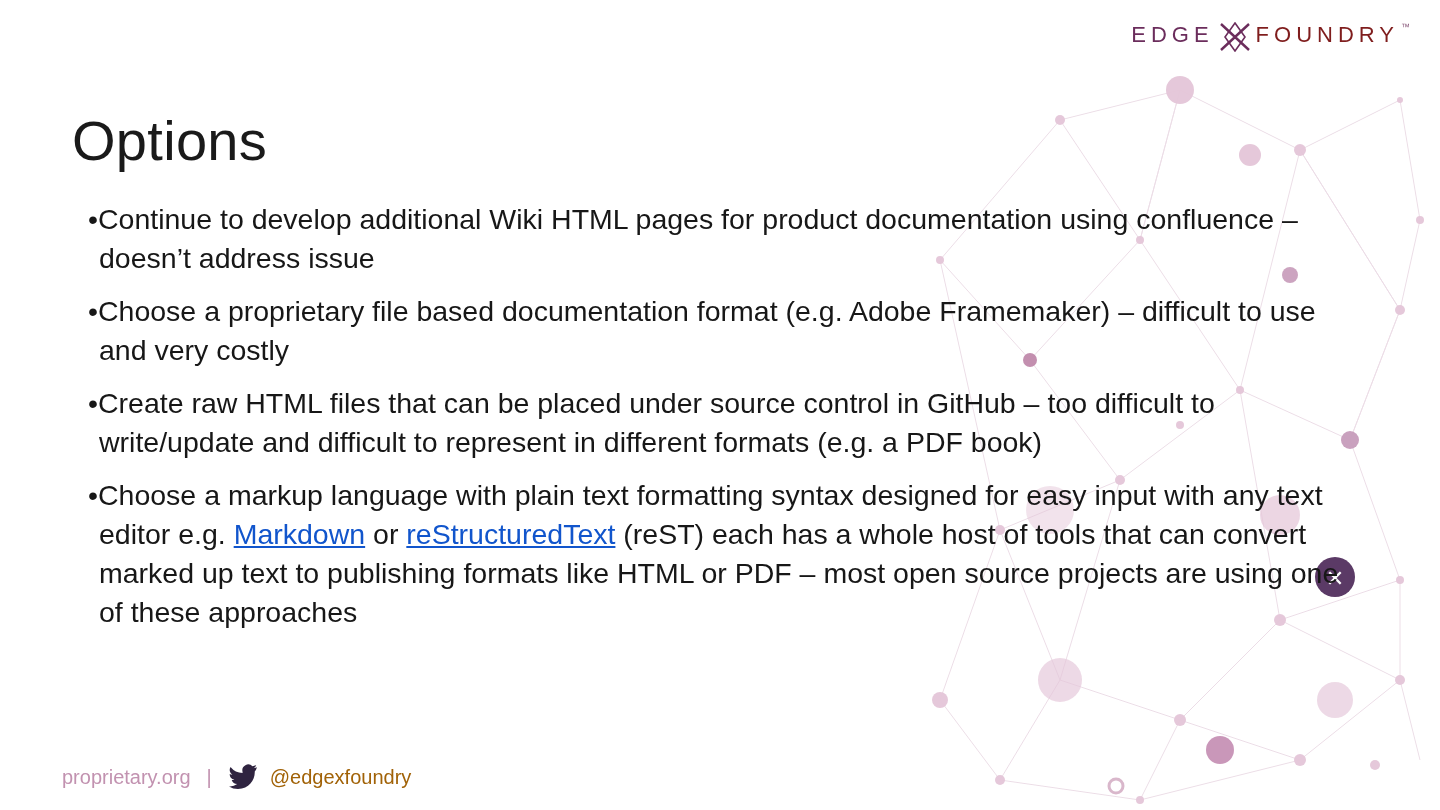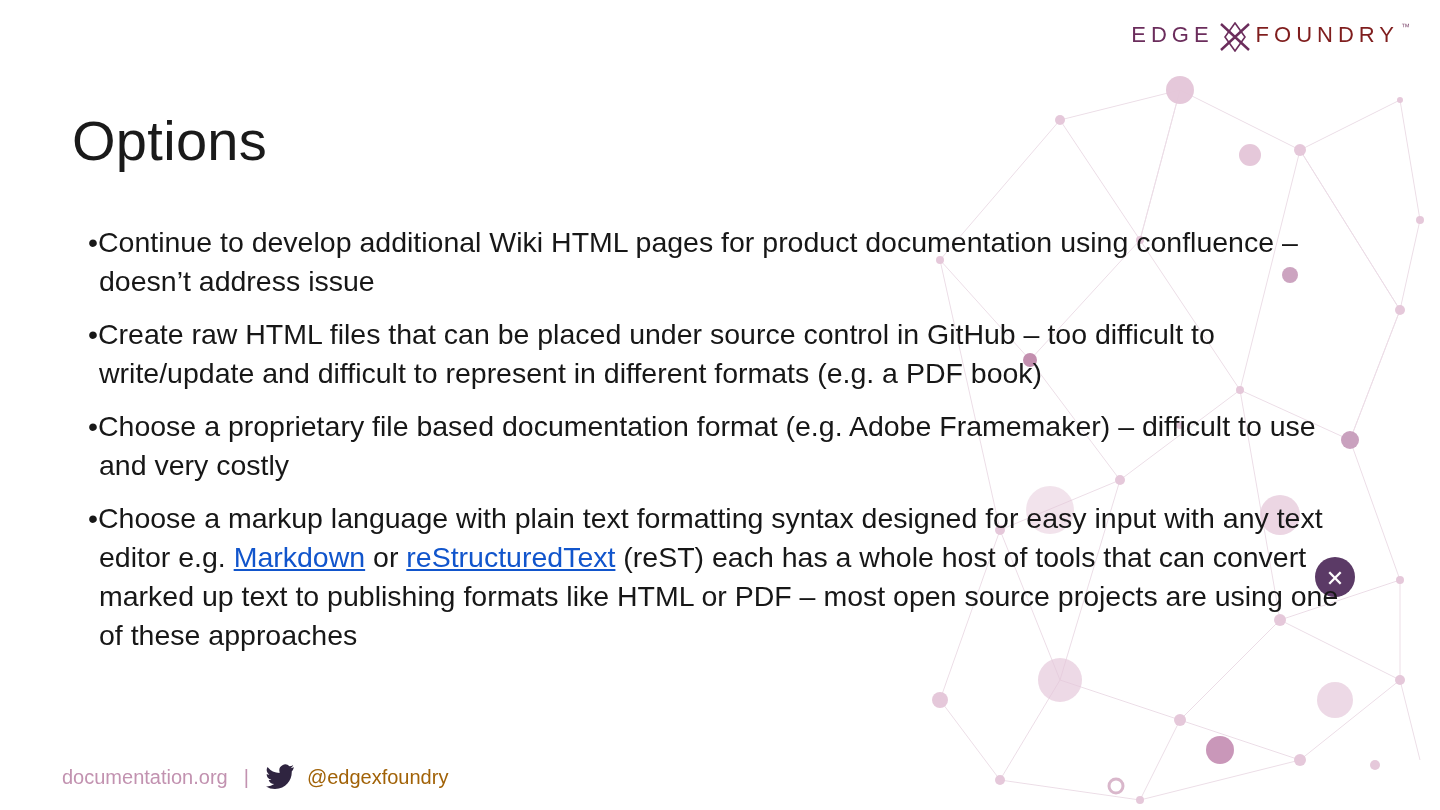--- a/index.html
+++ b/index.html
@@ -72,21 +72,21 @@
     color: #1a1a1a;
     font-weight: 400;
     letter-spacing: 0.3px;
     z-index: 3;
   }
 
   
   .body {
     position: absolute;
     left: 88px;
-    top: 223px;
+    top: 200px;
     width: 1280px;
     z-index: 3;
   }
   .bullet {
     display: block;
     font-size: 28.5px;
     line-height: 39px;
     color: #171717;
     margin-bottom: 14px;
     text-indent: -11px;
@@ -197,35 +197,35 @@
 
   <div class="title">Options</div>
 
   <div class="body">
 
     <div class="bullet">
       <span class="dot">•</span><span>Continue to develop additional Wiki HTML pages for product documentation using confluence – doesn’t address issue</span>
     </div>
 
     <div class="bullet">
+      <span class="dot">•</span><span>Choose a proprietary file based documentation format (e.g. Adobe Framemaker) – difficult to use and very costly</span>
+    </div>
+
+    <div class="bullet">
       <span class="dot">•</span><span>Create raw HTML files that can be placed under source control in GitHub – too difficult to write/update and difficult to represent in different formats (e.g. a PDF book)</span>
     </div>
 
     <div class="bullet">
-      <span class="dot">•</span><span>Choose a proprietary file based documentation format (e.g. Adobe Framemaker) – difficult to use and very costly</span>
-    </div>
-
-    <div class="bullet">
       <span class="dot">•</span><span>Choose a markup language with plain text formatting syntax designed for easy input with any text editor e.g. </span><a href="#">Markdown</a><span> or </span><a href="#">reStructuredText</a><span> (reST) each has a whole host of tools that can convert marked up text to publishing formats like HTML or PDF – most open source projects are using one of these approaches</span>
     </div>
 
   </div>
 
   <div class="footer">
-    <span class="site">documentation.org</span>
+    <span class="site">proprietary.org</span>
     <span class="sep">|</span>
     <span class="twitter-icon">
       <svg width="30" height="26" viewBox="0 0 30 26" xmlns="http://www.w3.org/2000/svg">
         <path d="M29 3.2c-1.05.47-2.19.78-3.38.93a5.9 5.9 0 0 0 2.59-3.25 11.8 11.8 0 0 1-3.74 1.43A5.88 5.88 0 0 0 14.5 7.7c0 .46.05.91.15 1.34A16.7 16.7 0 0 1 2.5 2.9a5.88 5.88 0 0 0 1.82 7.85 5.84 5.84 0 0 1-2.66-.74v.07a5.88 5.88 0 0 0 4.72 5.77c-.5.13-1.02.2-1.56.2-.38 0-.75-.03-1.11-.1a5.89 5.89 0 0 0 5.5 4.08A11.8 11.8 0 0 1 1 22.46 16.64 16.64 0 0 0 10.02 25c10.83 0 16.75-8.97 16.75-16.75l-.02-.76A11.96 11.96 0 0 0 29 3.2z" fill="#2f2440"></path>
       </svg>
     </span>
     <span class="handle">@edgexfoundry</span>
   </div>
 
 </div>

